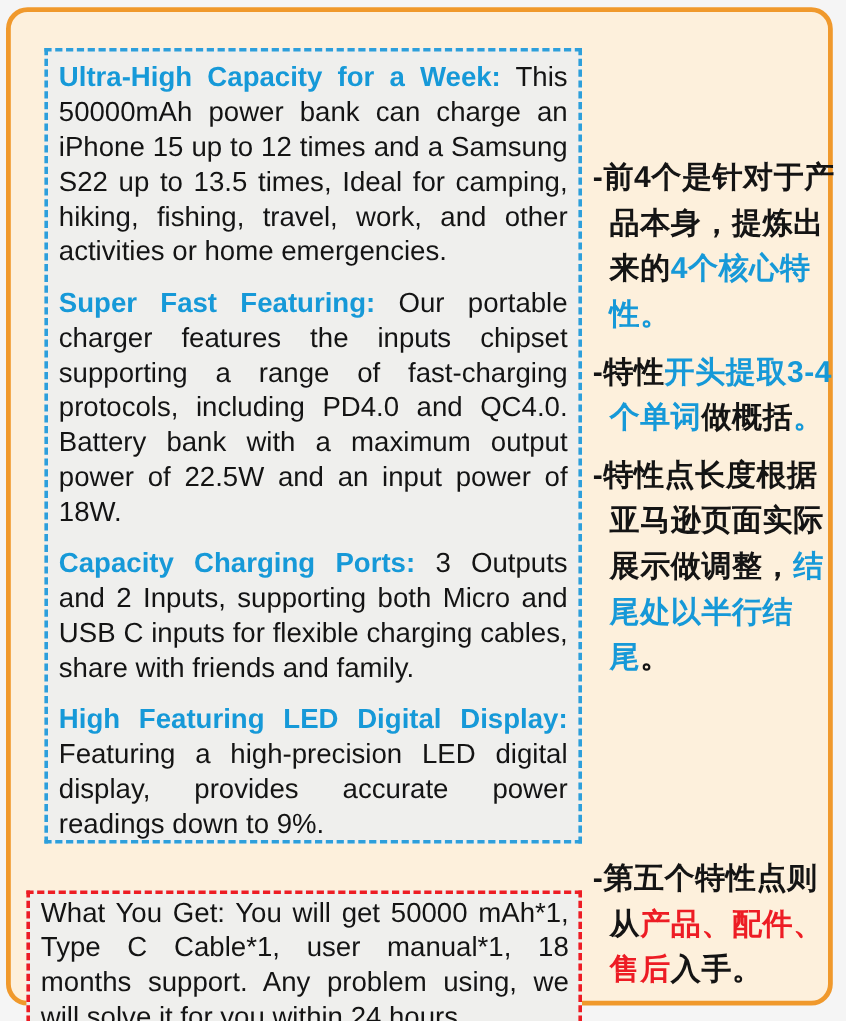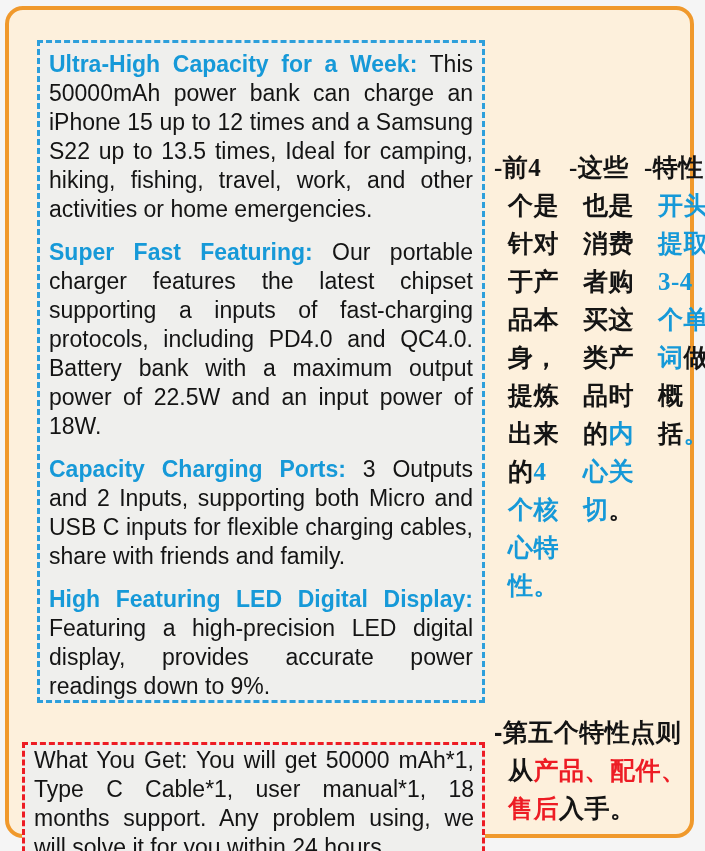--- a/index.html
+++ b/index.html
@@ -65,26 +65,25 @@
   .wyg-box p {
     margin: 0;
     font-size: 23px;
     line-height: 29px;
     text-align: justify;
     color: var(--ink, #141414);
   }
   .notes-upper {
     position: absolute;
     left: 485px;
-    top: 139px;
+    top: 119px;
     width: 212px;
     display: flex;
-    flex-direction: row;
+    flex-direction: column;
     gap: 10px;
-    font-family: Liberation Serif, serif;
   }
   .notes-lower {
     position: absolute;
     left: 485px;
     top: 703px;
     width: 212px;
   }
   .note {
     font-size: 25px;
     line-height: 38px;
@@ -100,32 +99,31 @@
   .dash { color: var(--ink, #141414); }
 </style>
 </head>
 <body>
 
 <div class="page">
   <div class="frame">
 
     <div class="feature-box" id="feature-box">
         <p class="feature"><span class="fhead">Ultra-High Capacity for a Week:</span><span> This 50000mAh power bank can charge an iPhone 15 up to 12 times and a Samsung S22 up to 13.5 times, Ideal for camping, hiking, fishing, travel, work, and other activities or home emergencies.</span></p>
-        <p class="feature"><span class="fhead">Super Fast Featuring:</span><span> Our portable charger features the latest chipset supporting a inputs of fast-charging protocols, including PD4.0 and QC4.0. Battery bank with a maximum output power of 22.5W and an input power of 18W.</span></p>
+        <p class="feature"><span class="fhead">Super Fast Featuring:</span><span> Our portable charger features the inputs chipset supporting a range of fast-charging protocols, including PD4.0 and QC4.0. Battery bank with a maximum output power of 22.5W and an input power of 18W.</span></p>
         <p class="feature"><span class="fhead">Capacity Charging Ports:</span><span> 3 Outputs and 2 Inputs, supporting both Micro and USB C inputs for flexible charging cables, share with friends and family.</span></p>
         <p class="feature"><span class="fhead">High Featuring LED Digital Display:</span><span> Featuring a high-precision LED digital display, provides accurate power readings down to 9%.</span></p>
       </div>
 
     <div class="wyg-box">
       <p>What You Get: You will get 50000 mAh*1, Type C Cable*1, user manual*1, 18 months support. Any problem using, we will solve it for you within 24 hours.</p>
     </div>
 
     <div class="notes-upper" id="notes-upper">
         <div class="note"><span class="dash">-</span><span class="seg-black">前4个是针对于产品本身，提炼出来的</span><span class="seg-blue">4个核心特性。</span></div>
-        <div class="note"><span class="dash">-</span><span class="seg-black">这些也是消费者购买这类产品时的</span><span class="seg-blue">内心关切</span><span class="seg-black">。</span></div>
         <div class="note"><span class="dash">-</span><span class="seg-black">特性</span><span class="seg-blue">开头提取3-4个单词</span><span class="seg-black">做概括</span><span class="seg-blue">。</span></div>
         <div class="note"><span class="dash">-</span><span class="seg-black">特性点长度根据亚马逊页面实际展示做调整，</span><span class="seg-blue">结尾处以半行结尾</span><span class="seg-black">。</span></div>
       </div>
 
     <div class="notes-lower" id="notes-lower">
         <div class="note"><span class="dash">-</span><span class="seg-black">第五个特性点则从</span><span class="seg-red">产品、配件、售后</span><span class="seg-black">入手。</span></div>
       </div>
 
   </div>
 </div>

